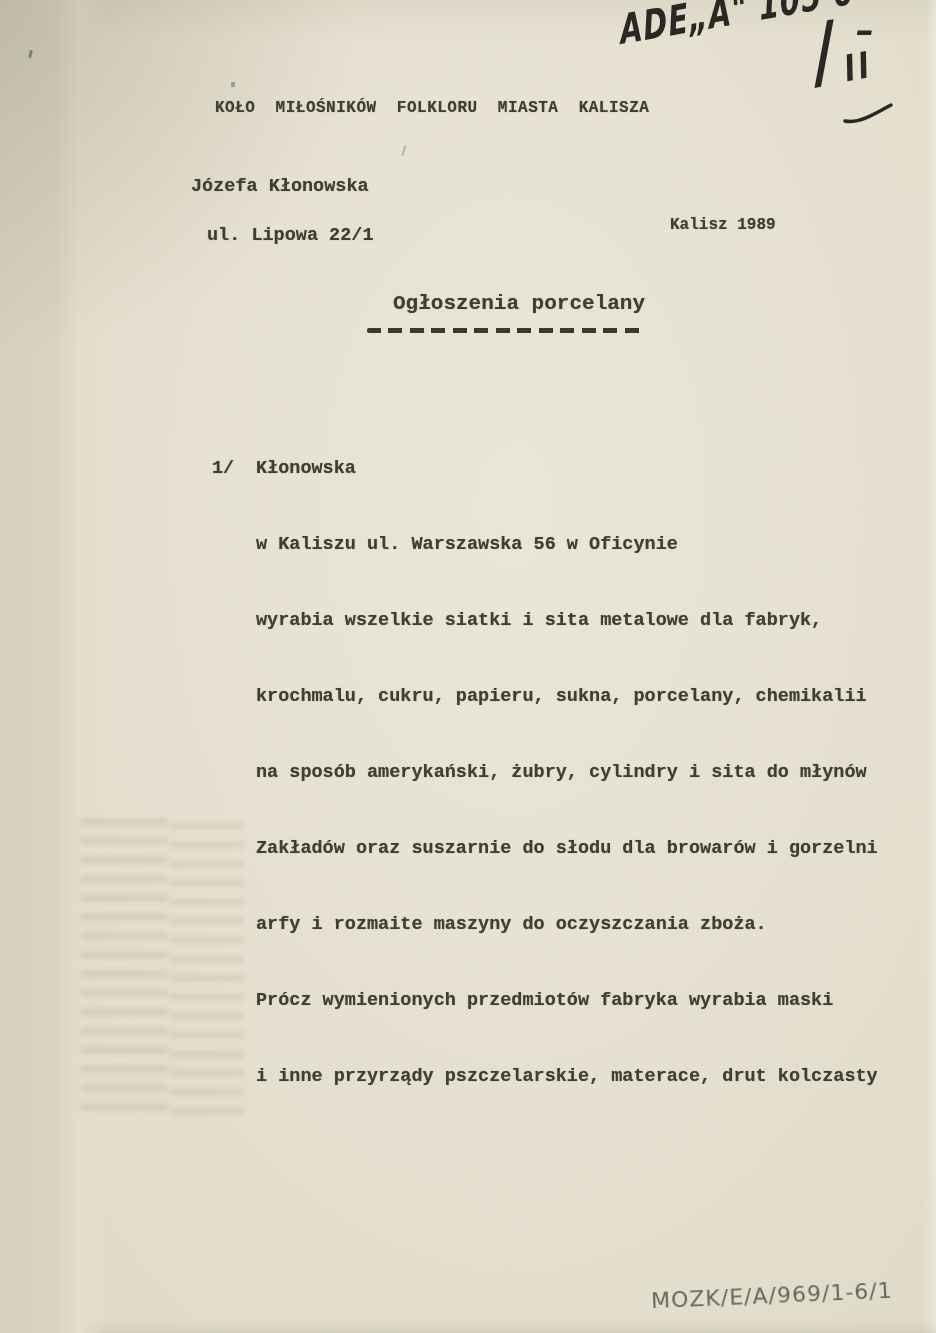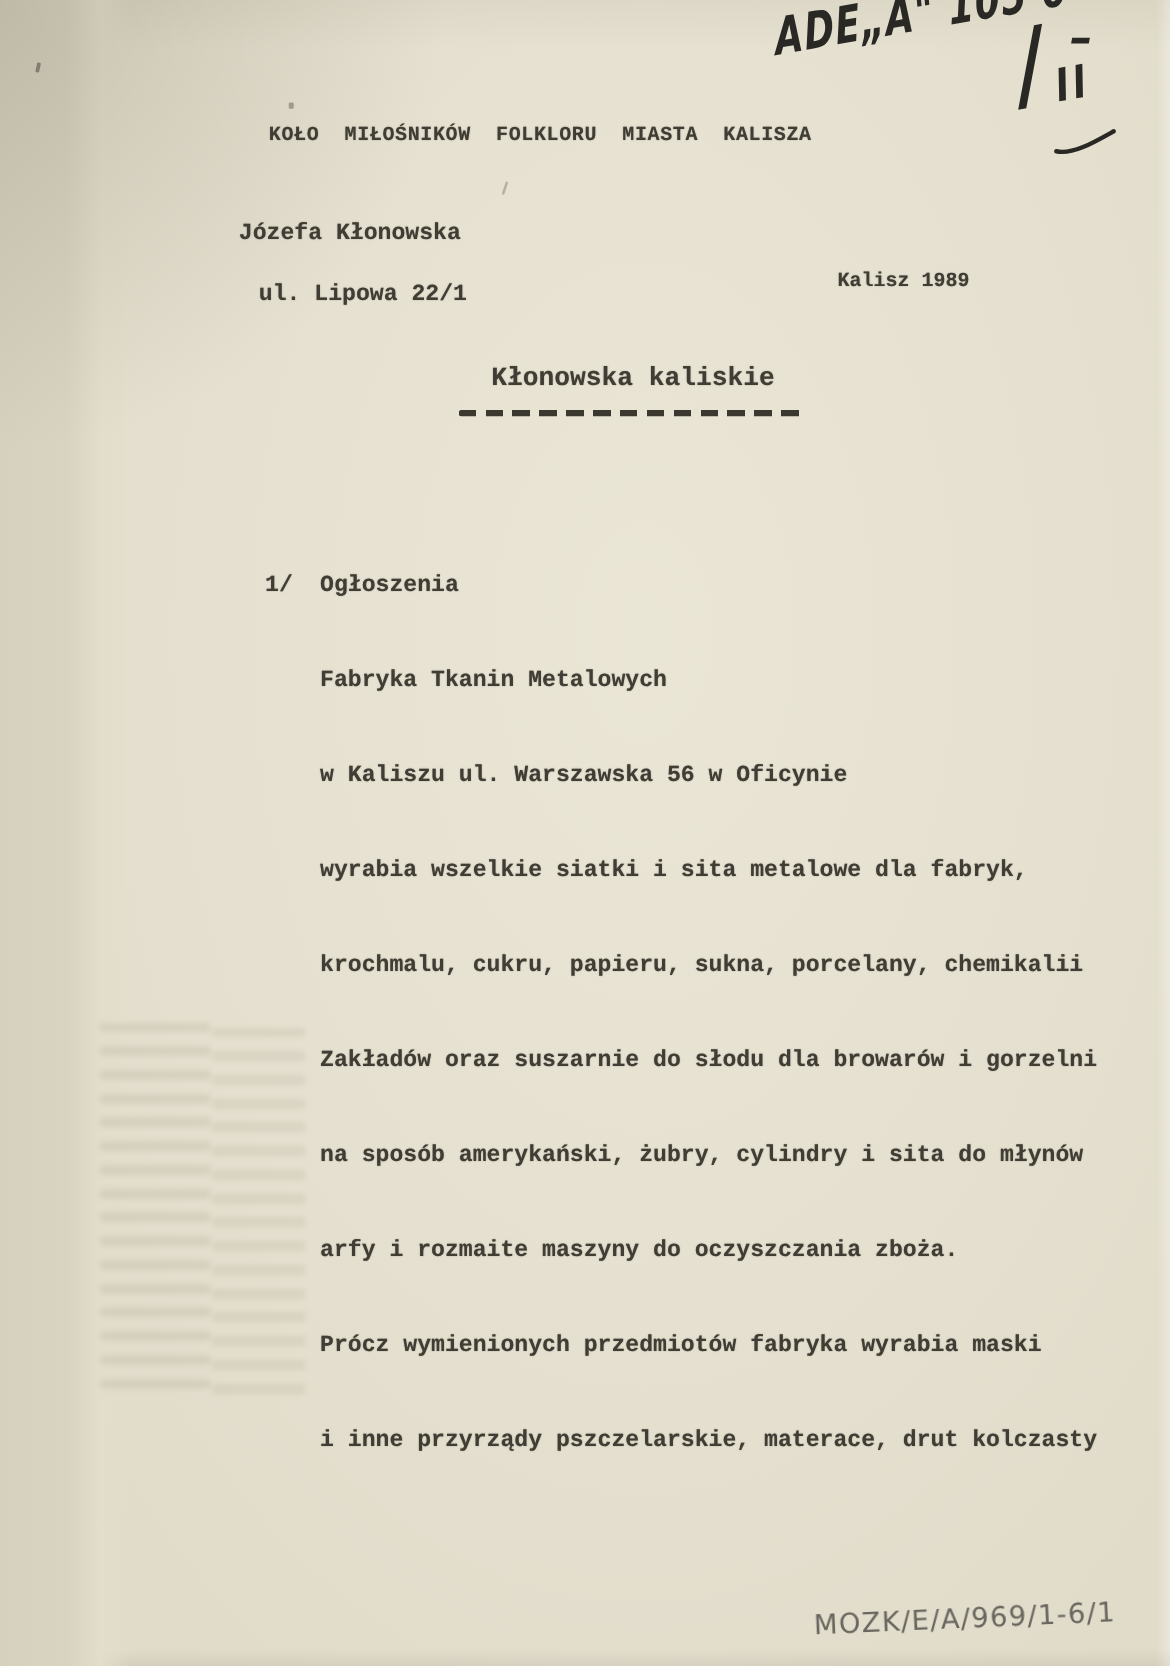--- a/index.html
+++ b/index.html
@@ -78,33 +78,32 @@
   <span class="hw hw-sub">II</span>
   <svg class="hw-check" width="52" height="24" viewBox="0 0 52 24">
     <path d="M3 19 C 16 22, 33 12, 49 3" stroke="#2a2824" stroke-width="3.5" fill="none" stroke-linecap="round"></path>
   </svg>
 
   <div class="tw org">KOŁO  MIŁOŚNIKÓW  FOLKLORU  MIASTA  KALISZA</div>
   <div class="tw author">Józefa Kłonowska</div>
   <div class="tw addr">ul. Lipowa 22/1</div>
   <div class="tw placeyear">Kalisz 1989</div>
 
-  <div class="tw title">Kłonowska kaliskie</div>
+  <div class="tw title">Ogłoszenia porcelany</div>
   <div class="title-underline"></div>
 
   <div class="doc-body tw">
 
     <div class="sec">
-      <div class="line head"><span class="num">1/</span><span>Ogłoszenia</span></div>
-      <div class="line body">Fabryka Tkanin Metalowych</div>
+      <div class="line head"><span class="num">1/</span><span>Kłonowska</span></div>
       <div class="line body">w Kaliszu ul. Warszawska 56 w Oficynie</div>
       <div class="line body">wyrabia wszelkie siatki i sita metalowe dla fabryk,</div>
       <div class="line body">krochmalu, cukru, papieru, sukna, porcelany, chemikalii</div>
+      <div class="line body">na sposób amerykański, żubry, cylindry i sita do młynów</div>
       <div class="line body">Zakładów oraz suszarnie do słodu dla browarów i gorzelni</div>
-      <div class="line body">na sposób amerykański, żubry, cylindry i sita do młynów</div>
       <div class="line body">arfy i rozmaite maszyny do oczyszczania zboża.</div>
       <div class="line body">Prócz wymienionych przedmiotów fabryka wyrabia maski</div>
       <div class="line body">i inne przyrządy pszczelarskie, materace, drut kolczasty</div>
       
     </div>
 
     
 
     
 

